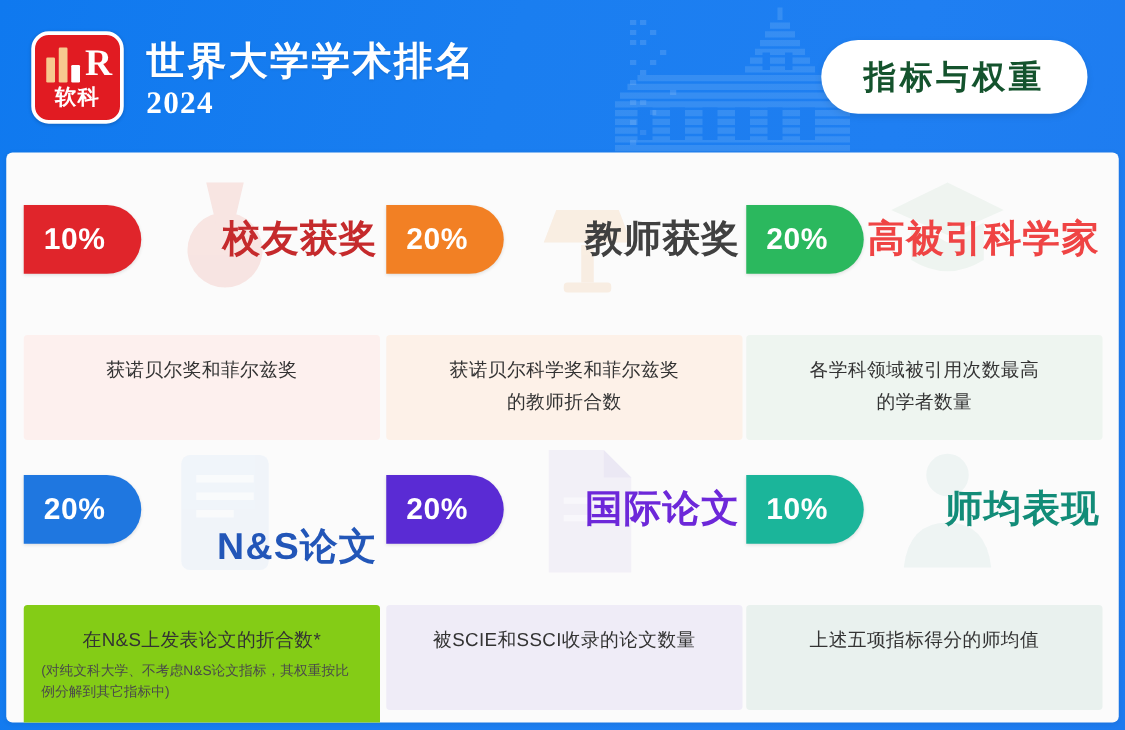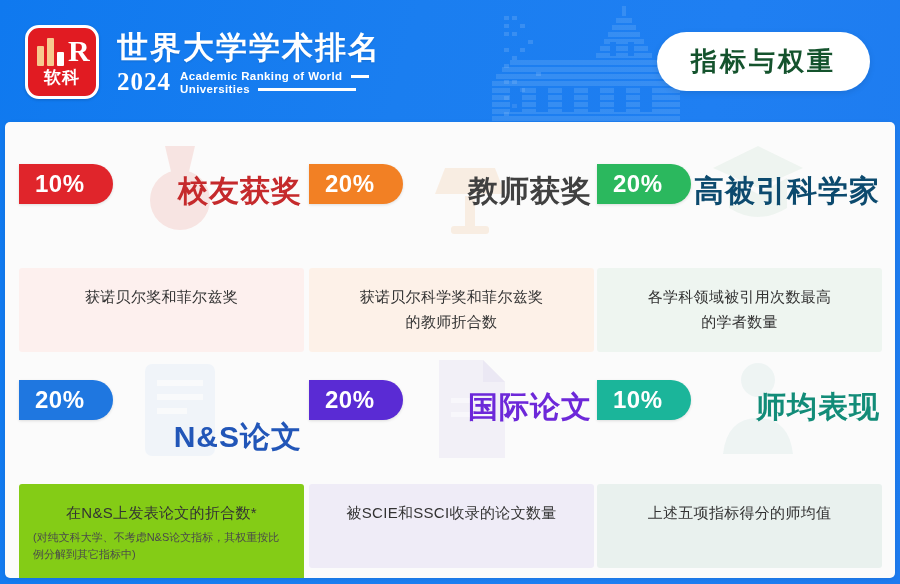--- a/index.html
+++ b/index.html
@@ -102,21 +102,21 @@
   .card.c4 { left:304px; top:232px; }
   .card.c5 { left:592px; top:232px; }
 
   .card-head { position:relative; height:130px; }
   .watermark {
     position:absolute; left:106px; top:-4px;
     width:110px; height:120px; opacity:.45; pointer-events:none;
   }
   .pct-badge {
     position:absolute; left:0; top:26px;
-    height:40px; min-width:94px;
+    height:55px; min-width:94px;
     border-radius:0 30px 30px 0;
     display:flex; align-items:center;
     padding-left:16px; padding-right:26px;
     box-shadow:0 1px 3px rgba(0,0,0,.12);
   }
   .pct-badge span { color:#ffffff; font-size:24px; font-weight:bold; letter-spacing:.5px; }
 
   .card-title {
     position:absolute; right:2px; top:33px;
     font-size:30px; font-weight:bold; letter-spacing:1px;
@@ -208,24 +208,20 @@
             <i></i>
         </div>
         <div class="logo-r">R</div>
         <div class="logo-cn">软科</div>
       </div>
 
       <div class="title-block">
         <div class="title-cn">世界大学学术排名</div>
         <div class="title-sub">
           <div class="title-year">2024</div>
-          <div class="title-en">
-            <div><span>Academic Ranking of  World</span><span class="rule rule-a"></span></div>
-            <div><span>Universities</span><span class="rule rule-b"></span></div>
-          </div>
         </div>
       </div>
     </div>
 
     <div class="badge-pill">
       <span>指标与权重</span>
     </div>
   </div>
 
   <div class="panel">
@@ -264,21 +260,21 @@
         </div>
         <div class="card c2">
           <div class="card-head">
             <svg class="watermark" viewBox="0 0 110 120">
               <path d="M55 12 L100 34 L55 54 L10 34z" fill="#dfece3"></path>
               <path d="M26 44 v30 q29 18 58 0 v-30 L55 60z" fill="#dfece3"></path>
             </svg>
             <div class="pct-badge" style="background: rgb(43, 184, 94);">
               <span>20%</span>
             </div>
-            <div class="card-title" style="color: #0c4a6e;">高被引科学家</div>
+            <div class="card-title" style="color: #ef4444;">高被引科学家</div>
           </div>
           <div class="desc" style="background: rgb(238, 245, 240);">
             <div class="desc-main">各学科领域被引用次数最高</div>
             <div class="desc-main">的学者数量</div>
           </div>
         </div>
         <div class="card c3">
           <div class="card-head">
             <svg class="watermark" viewBox="0 0 110 120">
               <rect x="20" y="14" width="70" height="92" rx="7" fill="#e3edf8"></rect>

